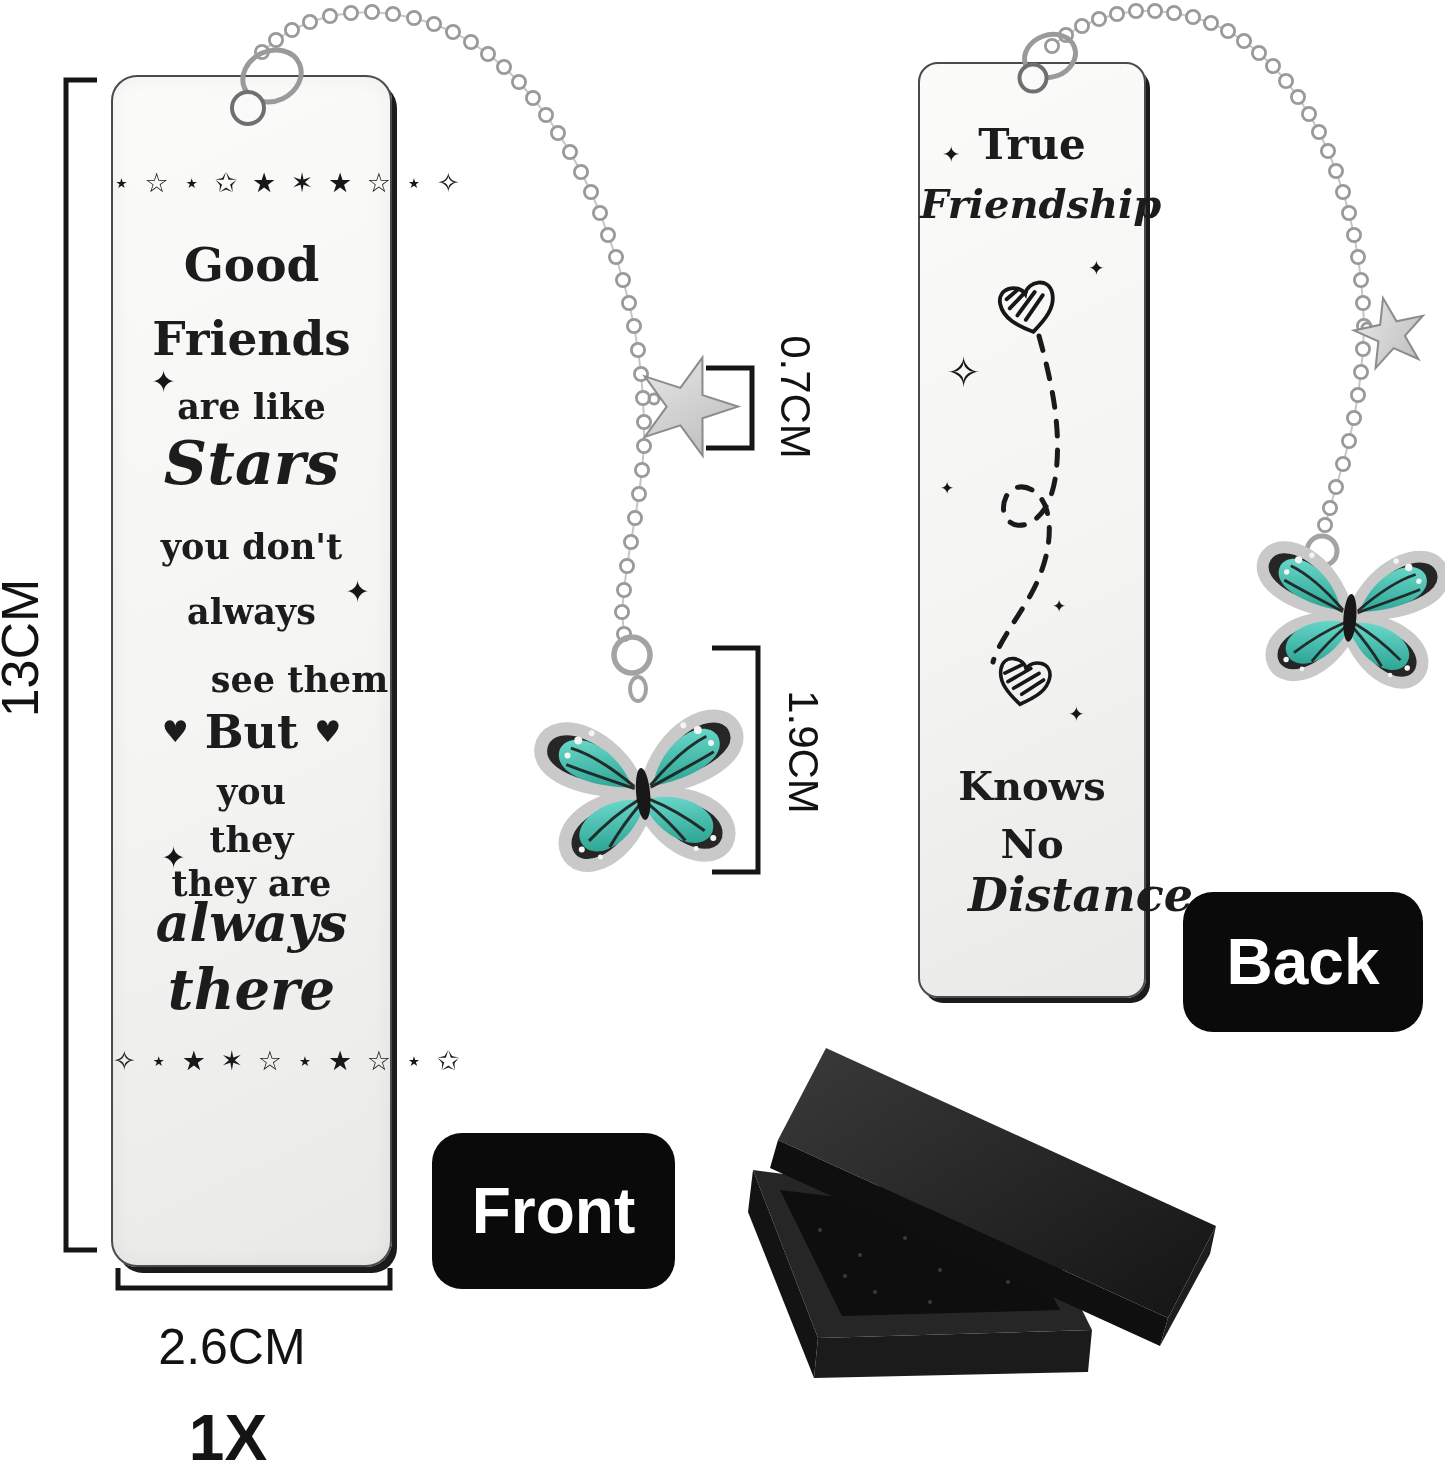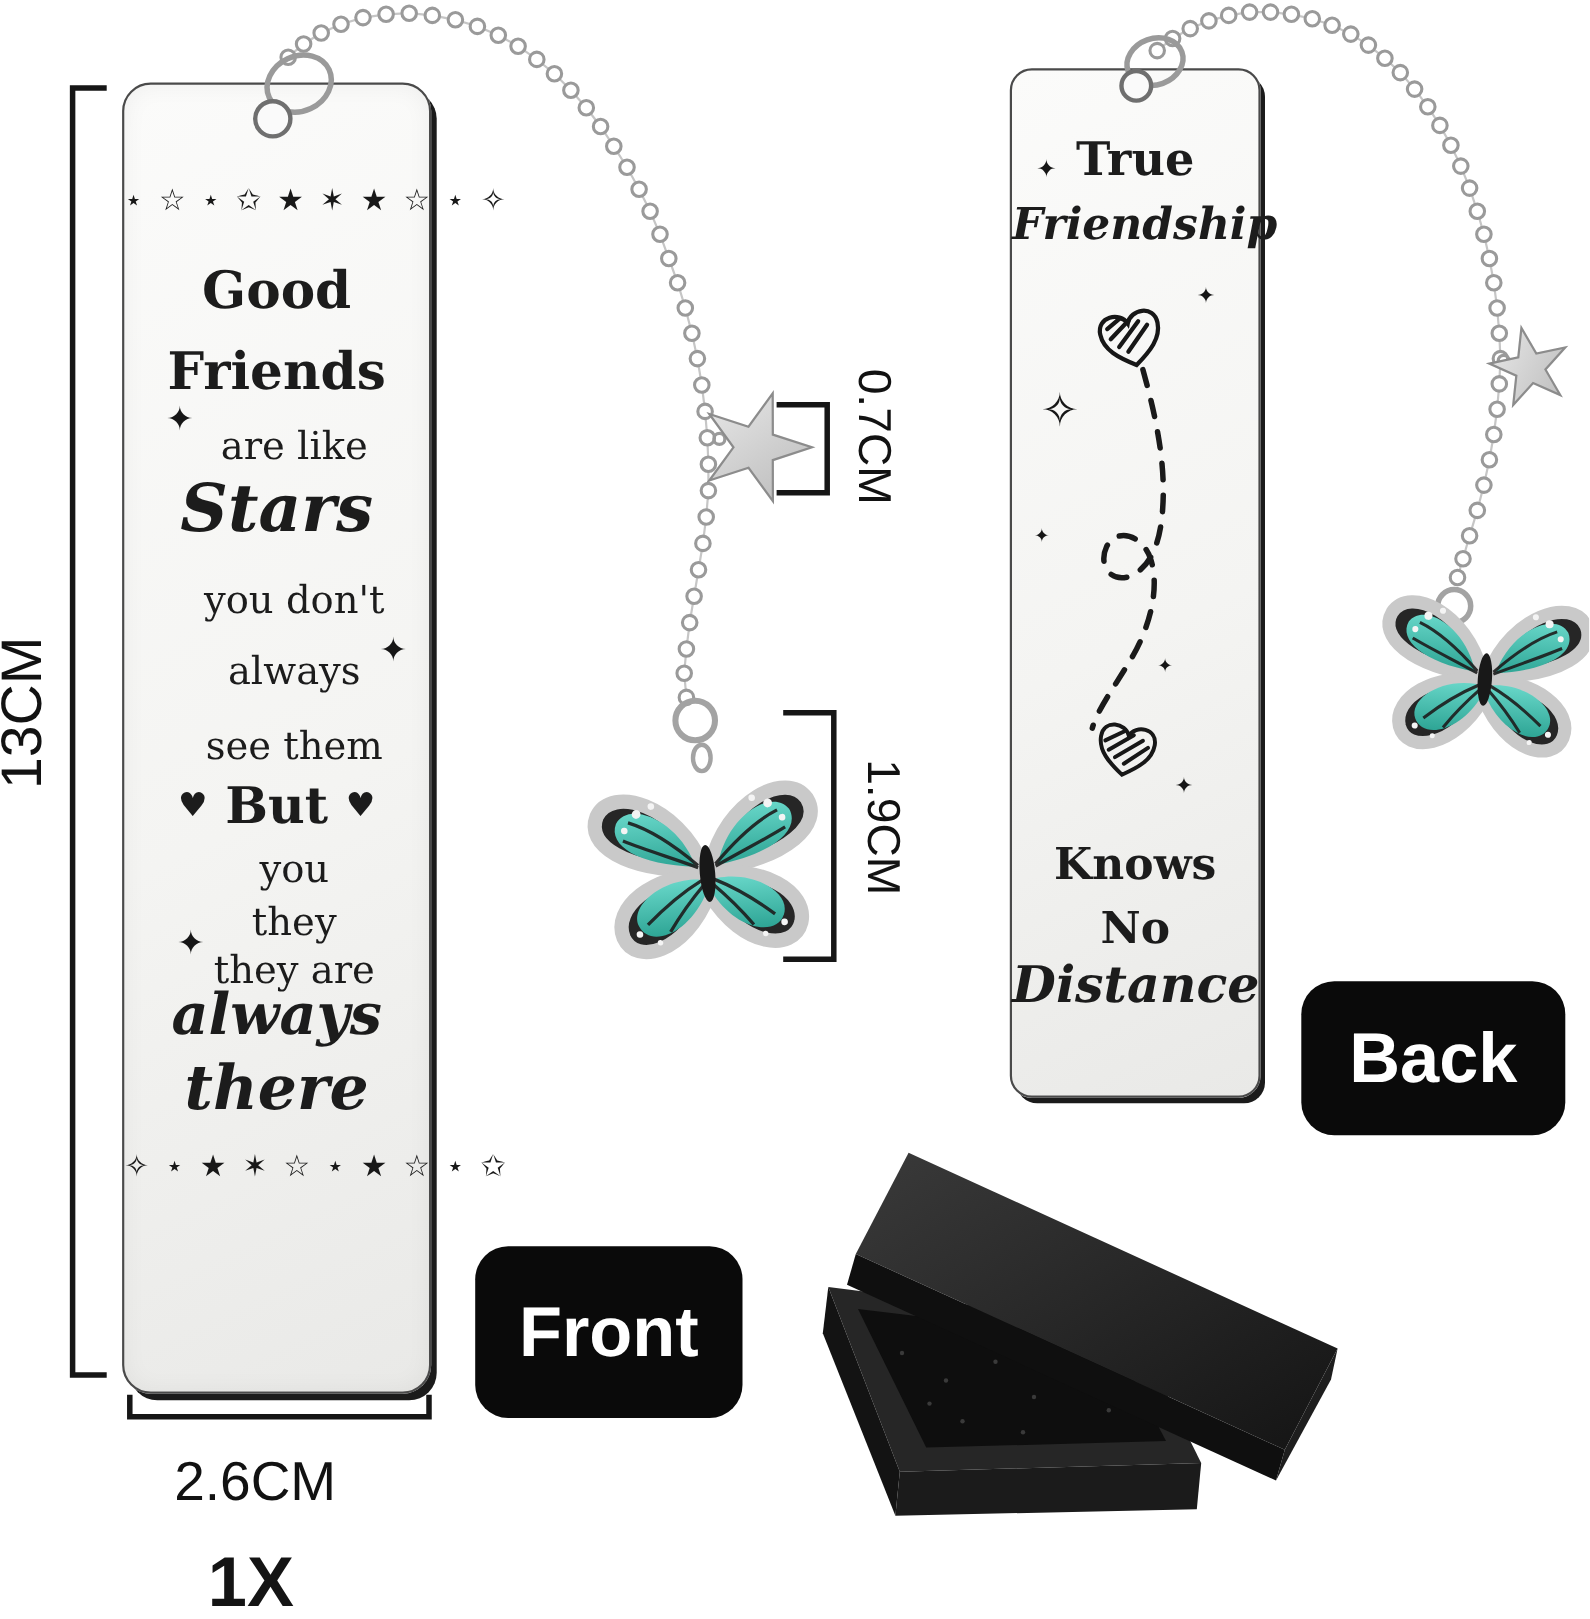--- a/index.html
+++ b/index.html
@@ -13,21 +13,21 @@
     position:absolute;
     background:linear-gradient(155deg,#fbfbfa 0%,#f4f4f2 55%,#e9e9e7 100%);
     border:2px solid #4a4a4a;
     box-shadow:6px 7px 0 -1px #1b1b1b, inset 0 0 22px rgba(0,0,0,.05);
     border-radius:26px;
   }
   .bm-front{left:111px;top:75px;width:277px;height:1188px;}
   .bm-back{left:918px;top:62px;width:224px;height:932px;border-radius:20px;box-shadow:5px 6px 0 -1px #1b1b1b;}
   .bm-line{position:absolute;left:0;width:100%;text-align:center;line-height:1;color:#1c1c1c;white-space:nowrap;}
   .serifbold{font-family:"DejaVu Serif",serif;font-weight:700;}
-  .serif{font-family:"DejaVu Serif",serif;font-weight:400;margin-left:16px;}
+  .serif{font-family:"DejaVu Serif",serif;font-weight:700;}
   .script{font-family:"DejaVu Serif",serif;font-style:italic;font-weight:700;}
   .starrow{font-family:"DejaVu Sans",sans-serif;letter-spacing:3px;color:#181818;}
   .spark{position:absolute;line-height:1;color:#161616;font-family:"DejaVu Sans",sans-serif;}
   .heart-inline{font-family:"DejaVu Sans",sans-serif;font-size:30px;vertical-align:6px;margin:0 16px;}
   .heart-svg{position:absolute;}
   .dash-overlay{position:absolute;left:0;top:0;pointer-events:none;}
   
   .badge{
     position:absolute;background:#0a0a0a;color:#fff;border-radius:30px;
     display:flex;align-items:center;justify-content:center;
@@ -59,21 +59,21 @@
   <div class="bookmark bm-front">
     <div class="bm-line starrow" style="top:92px;font-size:27px;">⋆ ☆ ⋆ ✩ ★ ✶ ★ ☆ ⋆ ✧</div>
     <div class="bm-line serifbold" style="top:164px;font-size:47px;">Good</div>
     <div class="bm-line serifbold" style="top:238px;font-size:47px;">Friends</div>
     <span class="spark" style="left:38px;top:290px;font-size:30px;">✦</span>
     <div class="bm-line serif" style="top:312px;font-size:35px;">are like</div>
     <div class="bm-line script" style="top:356px;font-size:60px;">Stars</div>
     <div class="bm-line serif" style="top:452px;font-size:35px;">you don't</div>
     <div class="bm-line serif" style="top:517px;font-size:35px;">always</div>
     <span class="spark" style="left:232px;top:500px;font-size:30px;">✦</span>
-    <div class="bm-line serif" style="top:585px;font-size:35px;">see them</div>
+    <div class="bm-line serif" style="top:585px;font-size:35px;padding-left:48px;">see them</div>
     <div class="bm-line serif" style="top:697px;font-size:35px;">you</div>
     <div class="bm-line serifbold" style="top:632px;font-size:46px;"><span class="heart-inline">♥</span><span>But</span><span class="heart-inline">♥</span></div>
     <div class="bm-line serif" style="top:745px;font-size:35px;">they</div>
     <span class="spark" style="left:48px;top:766px;font-size:30px;">✦</span>
     <div class="bm-line serif" style="top:789px;font-size:35px;">they are</div>
     <div class="bm-line script" style="top:820px;font-size:52px;">always</div>
     <div class="bm-line script" style="top:884px;font-size:56px;">there</div>
     <div class="bm-line starrow" style="top:970px;font-size:27px;">✧ ⋆ ★ ✶ ☆ ⋆ ★ ☆ ⋆ ✩</div>
   </div>
 
@@ -107,21 +107,21 @@
         <path d="M8,20 L22,10"></path>
           <path d="M12,27 L30,12"></path>
           <path d="M18,32 L38,15"></path>
           <path d="M26,36 L43,20"></path>
       </g>
     </svg>
     <span class="spark" style="left:148px;top:640px;font-size:20px;">✦</span>
 
     <div class="bm-line serifbold" style="top:702px;font-size:40px;">Knows</div>
     <div class="bm-line serifbold" style="top:760px;font-size:40px;">No</div>
-    <div class="bm-line script" style="top:808px;font-size:46px;">Distance</div>
+    <div class="bm-line script" style="top:808px;font-size:46px;padding-left:48px;">Distance</div>
   </div>
 
   <svg class="overlay-svg" width="1445" height="1472" viewBox="0 0 1445 1472">
     <defs>
       <marker id="lk" markerWidth="22" markerHeight="22" refX="11" refY="11" markerUnits="userSpaceOnUse">
         <circle cx="11" cy="11" r="6.6" fill="#ffffff" stroke="#9a9a9a" stroke-width="2.8"></circle>
       </marker>
       <linearGradient id="metalgrad" x1="0" y1="0" x2="1" y2="1">
         <stop offset="0" stop-color="#f1f1f1"></stop>
           <stop offset="1" stop-color="#b3b3b3"></stop>

